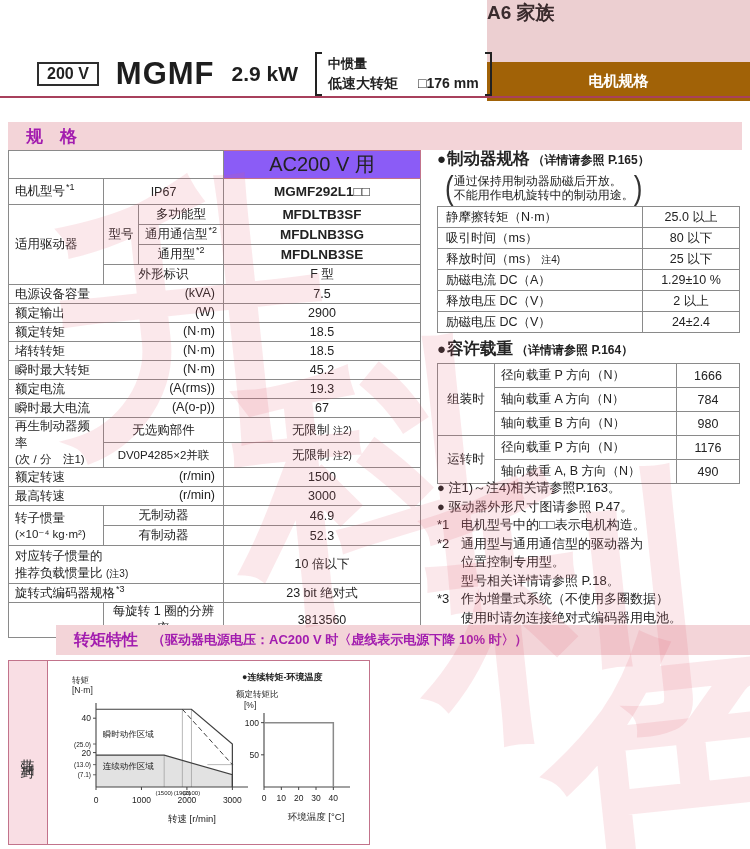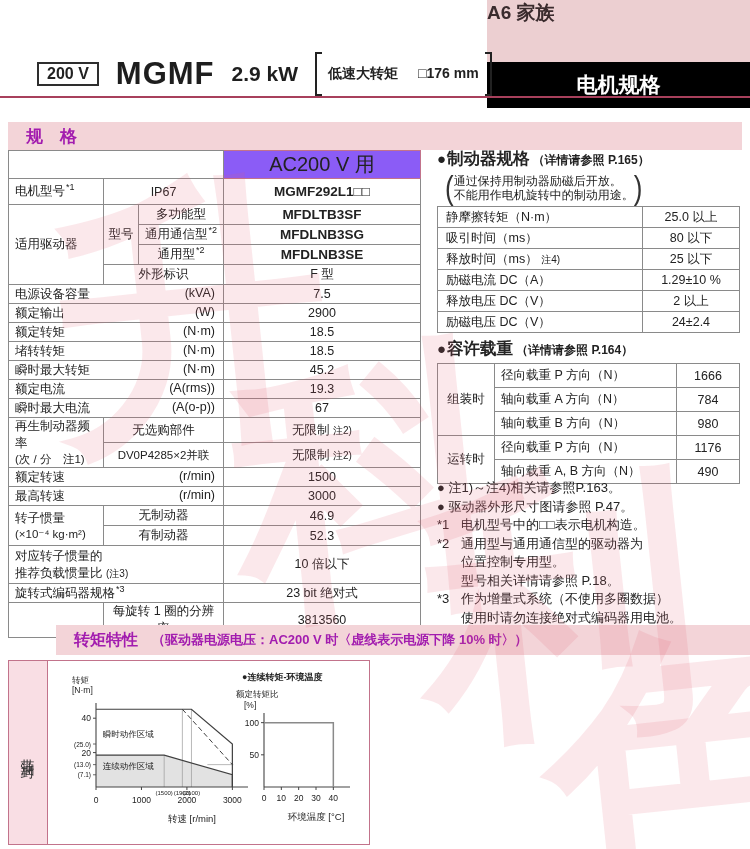--- a/index.html
+++ b/index.html
@@ -2,22 +2,22 @@
 <html><head>
 <meta charset="utf-8">
 <style>
   html,body{margin:0;padding:0;background:#fff;}
   #page{position:relative;width:750px;height:849px;background:#fff;overflow:hidden;
         font-family:"Liberation Sans","DejaVu Sans",sans-serif;color:#222;}
   
   .banner-family{position:absolute;left:487px;top:0;width:263px;height:62px;background:#eccfd1;
 FEFF        display:flex;align-items:flex-end;justify-content:center;padding-bottom:8px;box-sizing:border-box;
         font-size:19px;font-weight:bold;color:#3a2b2d;}
-  .banner-type{position:absolute;left:487px;top:62px;width:263px;height:46px;background:#000000;
-        display:flex;align-items:center;justify-content:center;font-size:21px;font-weight:bold;color:#fff;}
+  .banner-type{position:absolute;left:487px;top:62px;width:263px;height:39px;background:#a16207;
+        display:flex;align-items:center;justify-content:center;font-size:15px;font-weight:bold;color:#fff;}
   .header-rule{position:absolute;left:0;top:96px;width:750px;height:2px;background:#a8405c;}
   .header-left{position:absolute;left:17px;top:52px;height:44px;display:flex;align-items:center;gap:17px;margin-left:20px;}
   .badge{border:2px solid #2e2e2e;padding:1px 8px;font-size:16px;font-weight:bold;color:#222;}
   .series-name{font-size:31px;font-weight:bold;letter-spacing:1px;color:#1e1e1e;}
   .power{font-size:21px;font-weight:bold;color:#1e1e1e;}
   .bracket-group{display:flex;align-items:stretch;height:44px;}
   .brk{width:7px;box-sizing:border-box;}
   .brk.l{border:2px solid #222;border-right:none;}
   .brk.r{border:2px solid #222;border-left:none;}
   .bracket-content{display:flex;flex-direction:column;justify-content:center;padding:0 6px;gap:2px;}
@@ -91,20 +91,21 @@
   <div class="banner-family">A6 家族</div>
   <div class="banner-type">电机规格</div>
   <div class="header-rule"></div>
   <div class="header-left">
     <span class="badge">200 V</span>
     <span class="series-name">MGMF</span>
     <span class="power">2.9 kW</span>
     <span class="bracket-group">
       <span class="brk l"></span>
       <span class="bracket-content">
+        <span class="bracket-line1">中惯量</span>
         <span class="bracket-line2">
           <span>低速大转矩</span>
           <span>□176 mm</span>
         </span>
       </span>
       <span class="brk r"></span>
     </span>
   </div>
 
   <div class="secbar" id="spec-bar">规　格</div>

